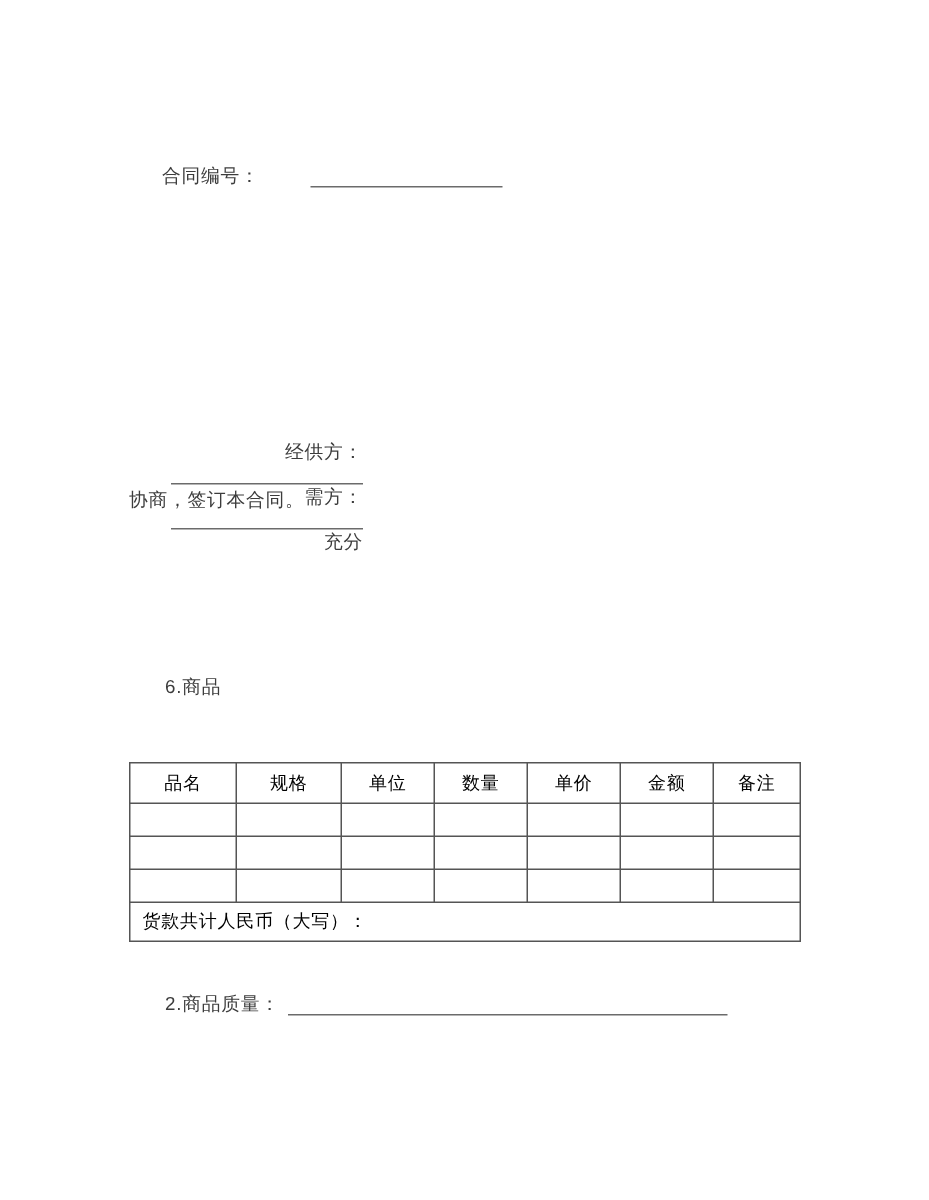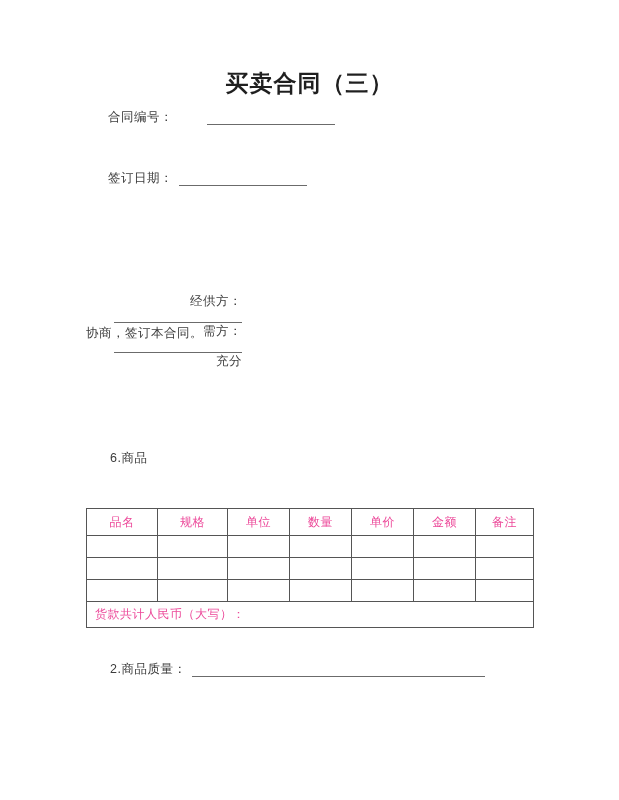--- a/index.html
+++ b/index.html
@@ -88,21 +88,21 @@
 
   
   .goods-table {
     position: absolute;
     left: 86px;
     top: 508px;
     width: 447px;
     border-collapse: collapse;
     table-layout: fixed;
     font-size: 12px;
-    color: #ec4899;
+    color: #000000;
   }
   .goods-table th,
   .goods-table td {
     border: 1px solid #555555;
     text-align: center;
     padding: 0;
     font-weight: normal;
     letter-spacing: 0.5px;
   }
   .goods-table thead th {
@@ -124,31 +124,26 @@
     left: 110px;
     top: 661px;
   }
   #row-quality .field-rule { width: 293px; }
 </style>
 </head>
 <body>
 
 <div class="page">
 
-  <div class="doc-title">买卖合同（三）</div>
 
   <div class="field-row" id="row-contract-no">
     <span class="field-label">合同编号：</span>
     <span class="field-rule"></span>
   </div>
 
-  <div class="field-row" id="row-sign-date">
-    <span class="field-label">签订日期：</span>
-    <span class="field-rule"></span>
-  </div>
 
 
   <div class="field-row" id="row-parties">
     <span class="field-label">经供方：</span>
     <span class="field-rule rule-supplier"></span>
     <span class="field-label label-buyer">需方：</span>
     <span class="field-rule rule-buyer"></span>
     <span class="field-suffix">充分</span>
   </div>
 

